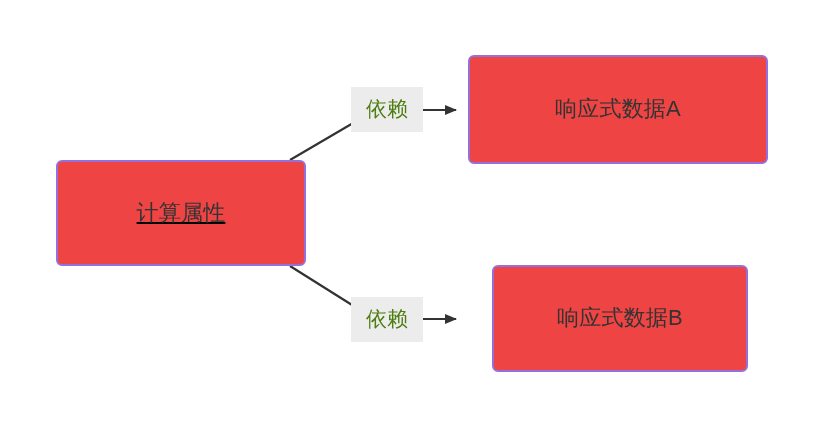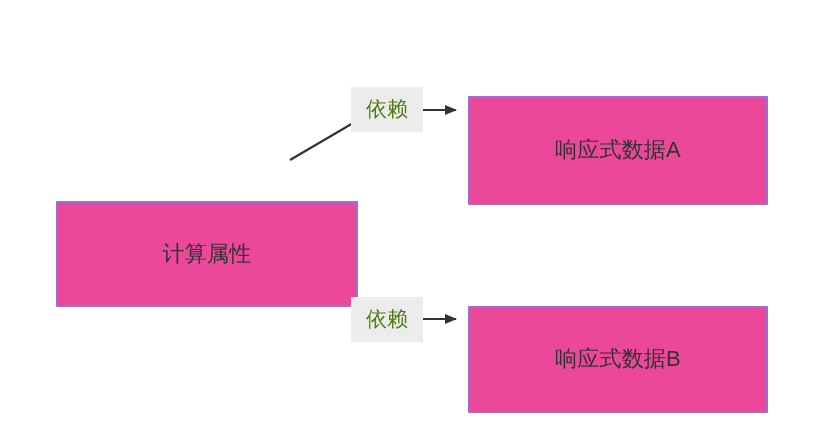--- a/index.html
+++ b/index.html
@@ -22,51 +22,51 @@
   #edge-layer {
     position: absolute;
     left: 0;
     top: 0;
     width: 822px;
     height: 428px;
   }
   .node-box {
     position: absolute;
     box-sizing: border-box;
-    background: #ec4899;
+    background: #ef4444;
     border: 2px solid #9370db;
-    border-radius: 1px;
+    border-radius: 6px;
     display: flex;
     align-items: center;
     justify-content: center;
-    margin-top: 41px;
   }
   .node-label {
     font-size: 22px;
     color: #333333;
     line-height: 1.2;
     white-space: nowrap;
     letter-spacing: 0.2px;
   }
   #node-computed {
     left: 56px;
     top: 160px;
-    width: 302px;
+    width: 250px;
     height: 106px;
+    text-decoration: underline;
   }
   #node-reactive-a {
     left: 468px;
     top: 55px;
     width: 300px;
     height: 109px;
   }
   #node-reactive-b {
-    left: 468px;
+    left: 492px;
     top: 265px;
-    width: 300px;
+    width: 256px;
     height: 107px;
   }
   .edge-label {
     position: absolute;
     background: #ececec;
     color: #4d7c0f;
     font-size: 21px;
     line-height: 1.18;
     padding: 1px 2px;
     white-space: nowrap;

